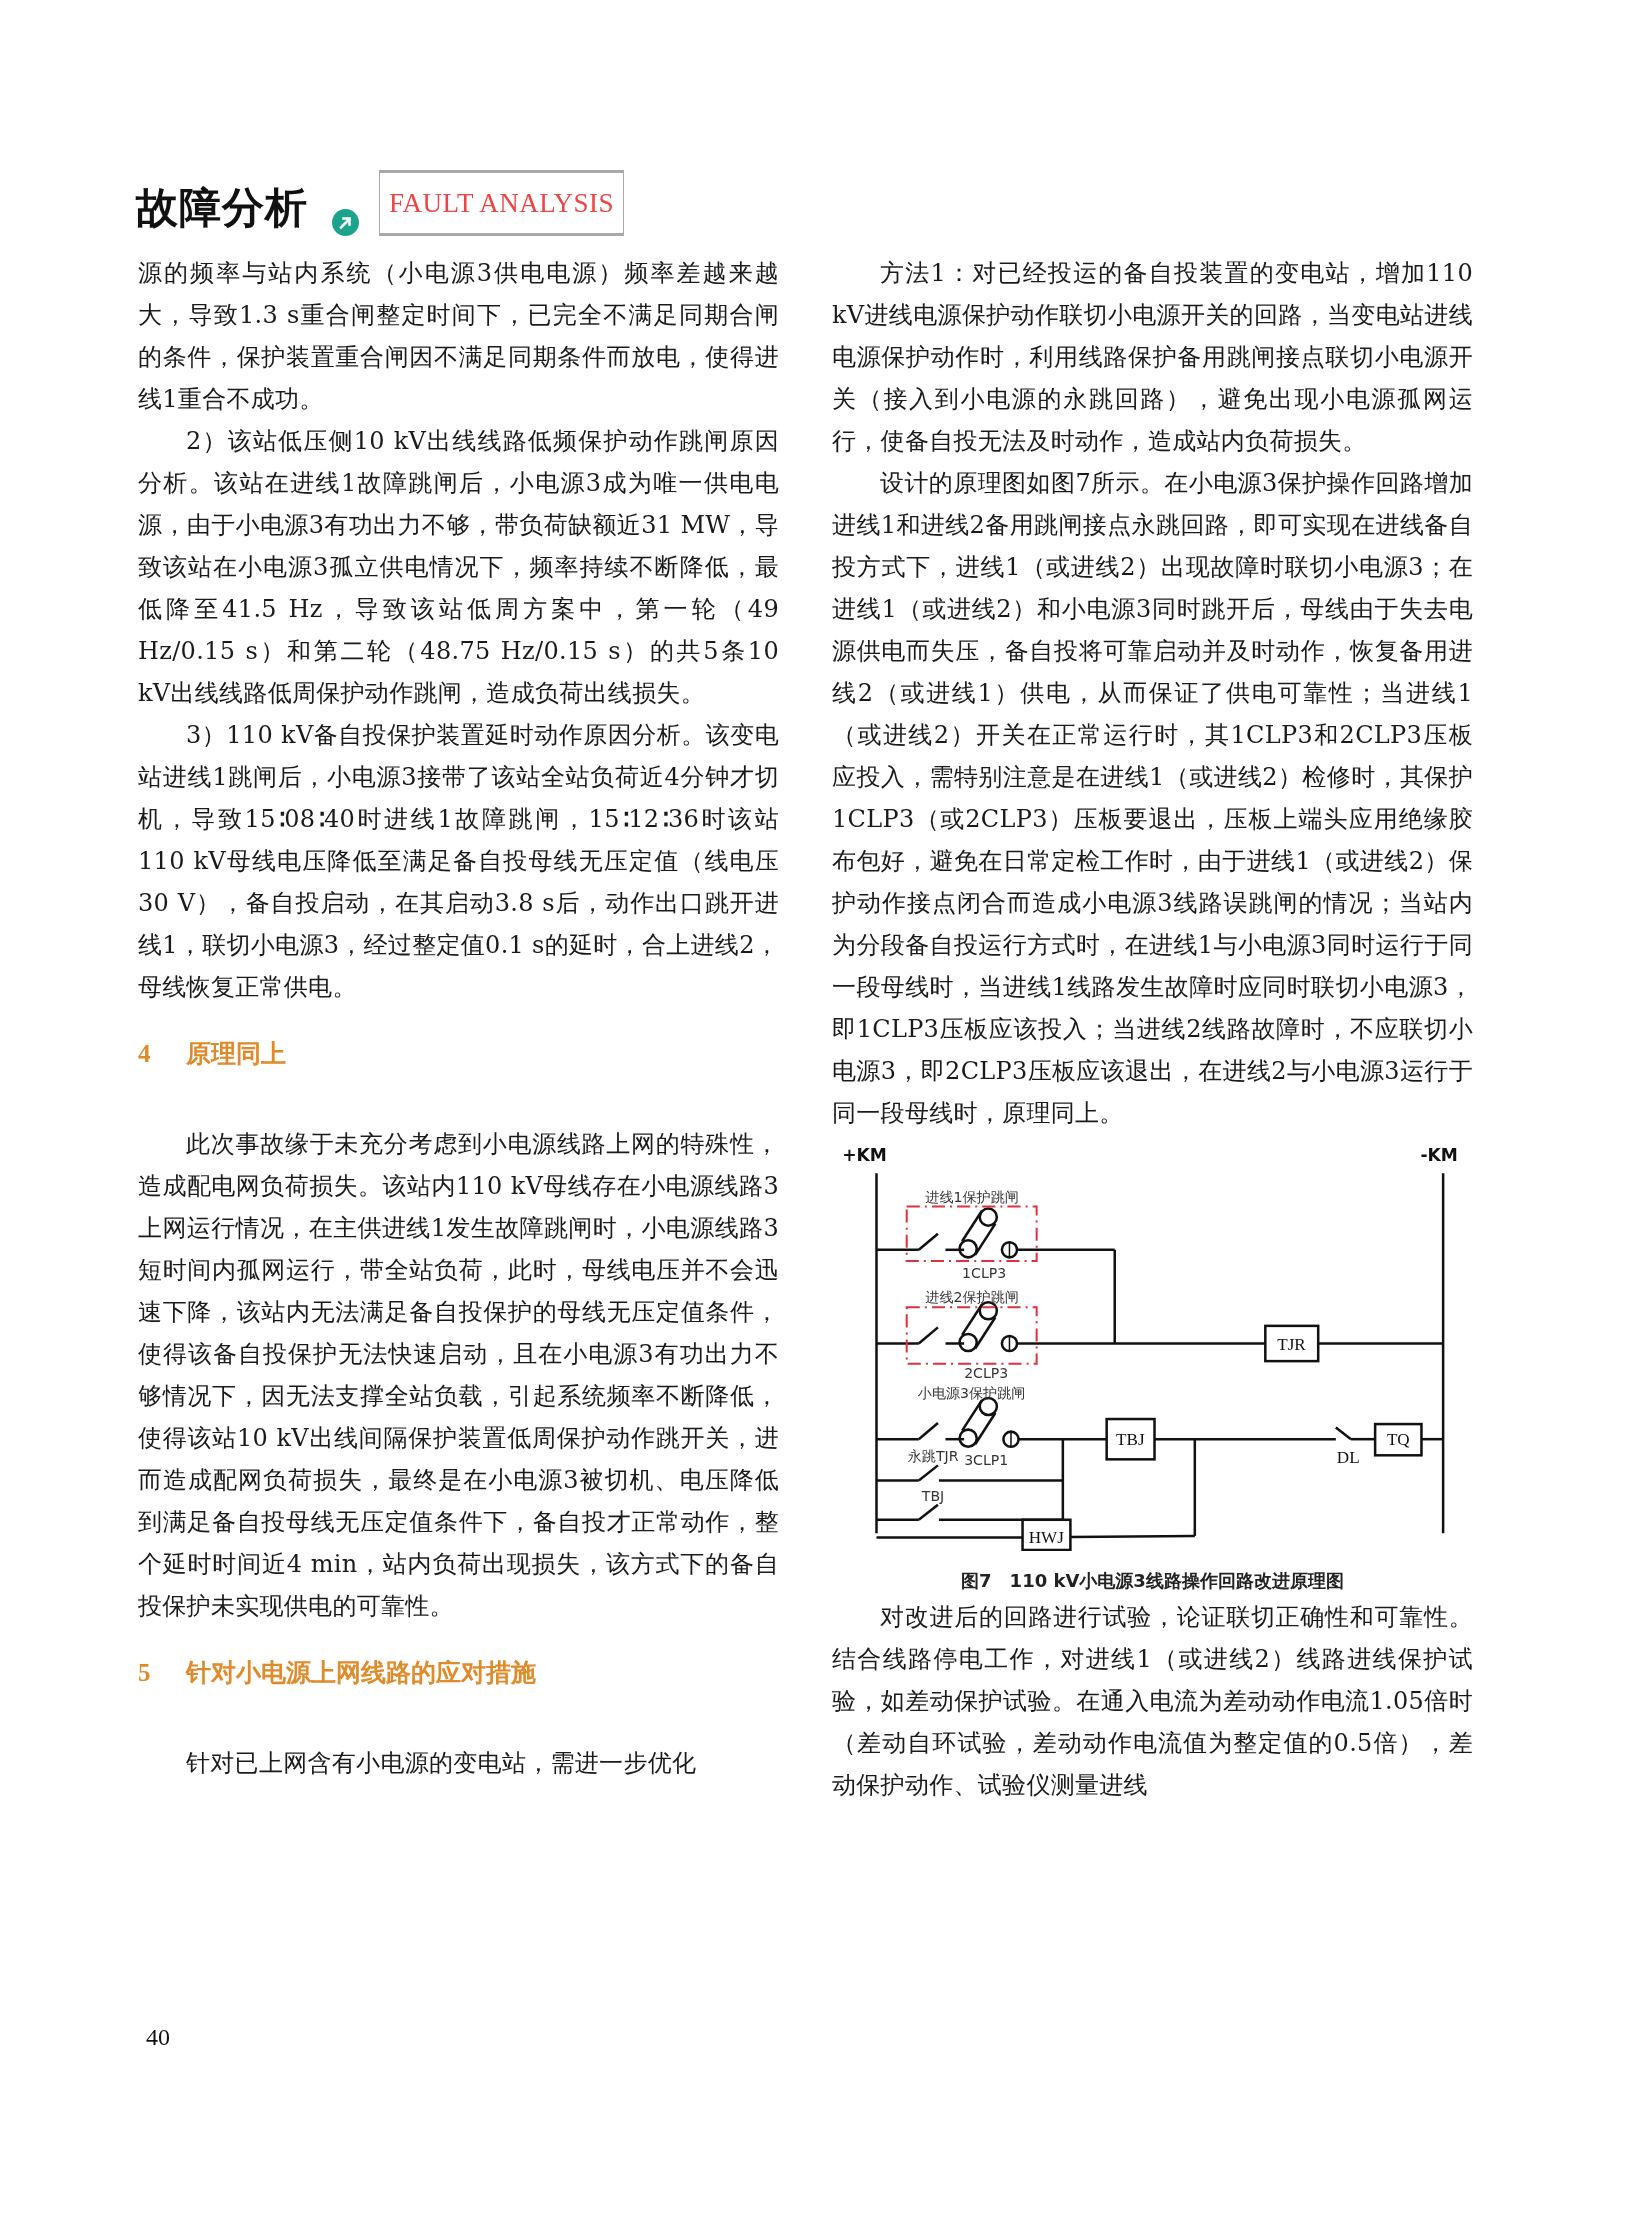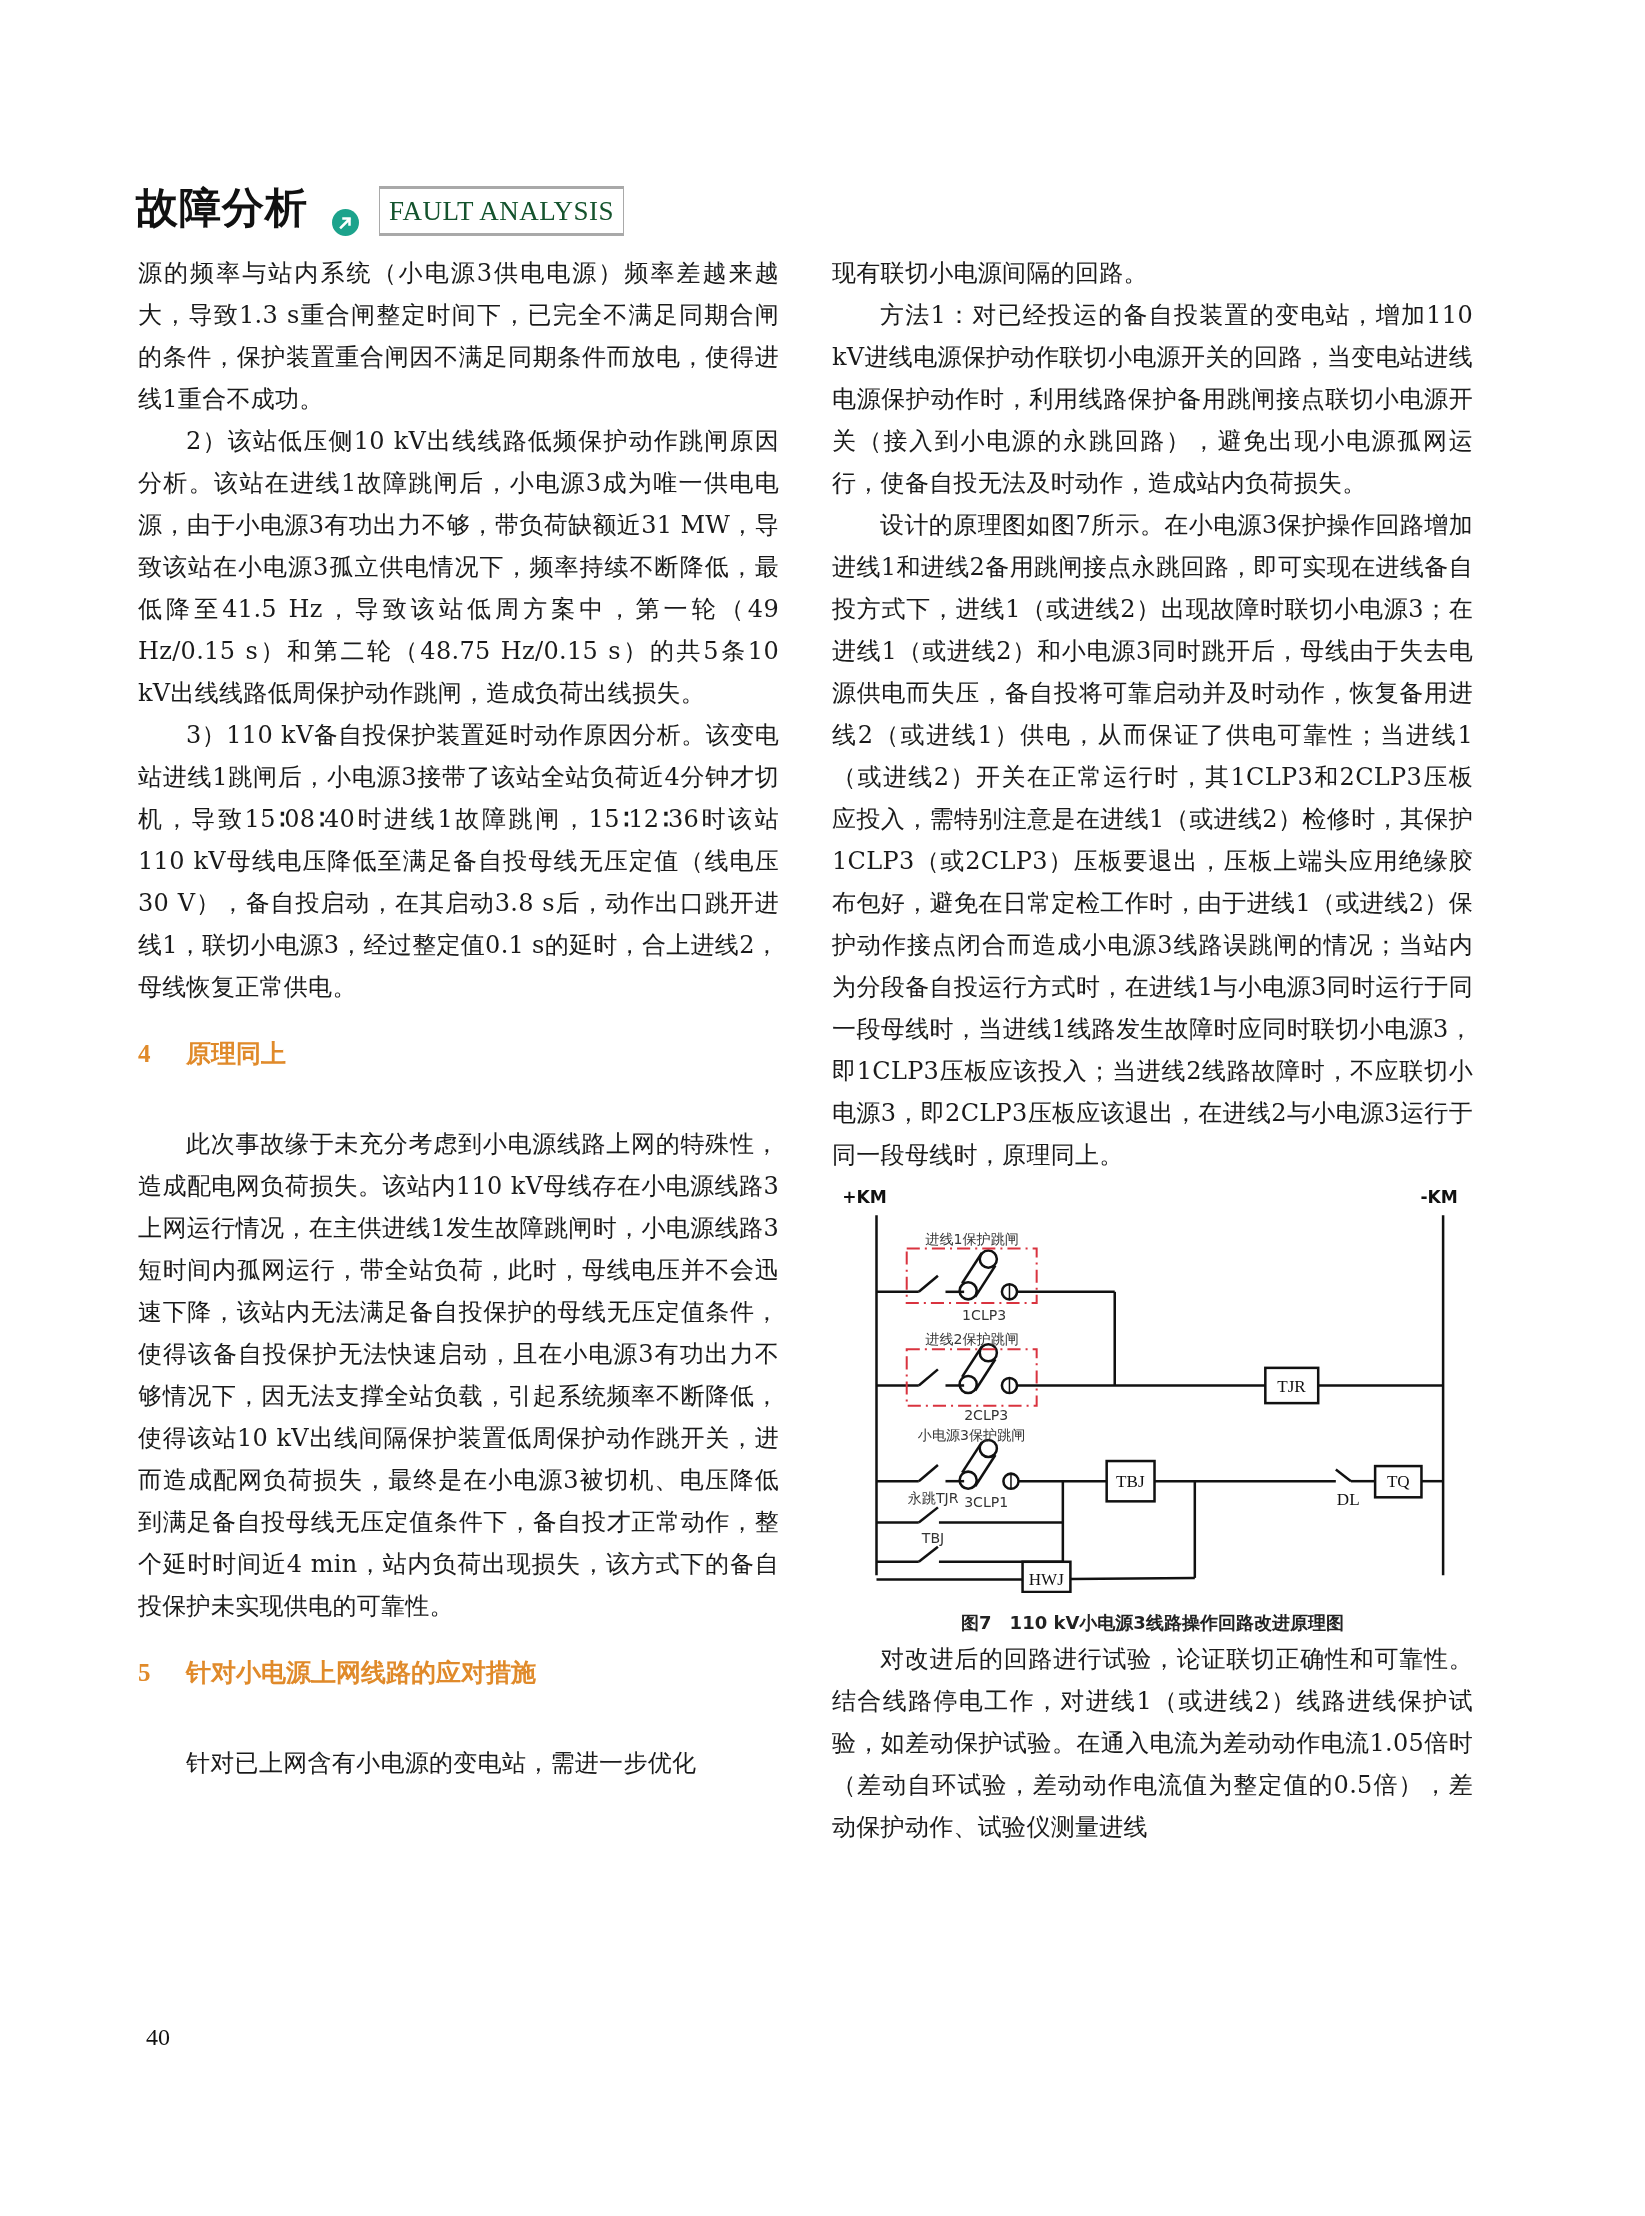--- a/index.html
+++ b/index.html
@@ -7,22 +7,22 @@
          font-family: "DejaVu Serif", "Liberation Serif", serif; color: #1a1a1a; }
 
   
   .header { position: absolute; left: 136px; top: 171px; height: 65px; display: flex; align-items: flex-end; }
   .section-title { font-family: "DejaVu Sans", "Liberation Sans", sans-serif; font-weight: bold;
                    font-size: 42px; letter-spacing: 1px; color: #111; }
   .arrow-badge { width: 27px; height: 27px; border-radius: 50%; background: #1ca38c;
                  margin-left: 24px; display: flex; align-items: center; justify-content: center; }
   .arrow-badge svg { width: 17px; height: 17px; }
   .en-box { margin-left: 20px; border: 1.5px solid #a9a9a9; border-top-width: 3px; border-bottom-width: 3px;
-            padding: 8px 9px; font-family: "Liberation Serif", "DejaVu Serif", serif; font-size: 27px;
-            letter-spacing: 0.5px; color: #14532d; line-height: 1.05; }
+            padding: 16px 9px; font-family: "Liberation Serif", "DejaVu Serif", serif; font-size: 27px;
+            letter-spacing: 0.5px; color: #ef4444; line-height: 1.05; }
 
   
   .col { position: absolute; top: 252px; width: 641px; }
   .col-left { left: 138px; }
   .col-right { left: 832px; width: 641px; }
   .p { margin: 0; font-size: 24px; line-height: 42px; text-align: justify; text-justify: inter-ideograph;
        letter-spacing: 0.3px; }
   .p.indent { text-indent: 2em; }
   .h2 { font-family: "DejaVu Sans", "Liberation Sans", sans-serif; color: #e08a2a; font-size: 25px;
         margin: 0; line-height: 42px; }
@@ -67,21 +67,20 @@
   <p class="p indent">此次事故缘于未充分考虑到小电源线路上网的特殊性，造成配电网负荷损失。该站内110 kV母线存在小电源线路3上网运行情况，在主供进线1发生故障跳闸时，小电源线路3短时间内孤网运行，带全站负荷，此时，母线电压并不会迅速下降，该站内无法满足备自投保护的母线无压定值条件，使得该备自投保护无法快速启动，且在小电源3有功出力不够情况下，因无法支撑全站负载，引起系统频率不断降低，使得该站10 kV出线间隔保护装置低周保护动作跳开关，进而造成配网负荷损失，最终是在小电源3被切机、电压降低到满足备自投母线无压定值条件下，备自投才正常动作，整个延时时间近4 min，站内负荷出现损失，该方式下的备自投保护未实现供电的可靠性。</p>
   <div class="gap-s"></div>
   <h2 class="h2" style="color: rgb(224, 138, 42);">
     <span class="num">5</span><span>针对小电源上网线路的应对措施</span>
   </h2>
   <div class="gap-m"></div>
   <p class="p indent">针对已上网含有小电源的变电站，需进一步优化</p>
 </div>
 
 <div class="col col-right">
-  <p class="p">现有联切小电源间隔的回路。</p>
   <p class="p indent">方法1：对已经投运的备自投装置的变电站，增加110 kV进线电源保护动作联切小电源开关的回路，当变电站进线电源保护动作时，利用线路保护备用跳闸接点联切小电源开关（接入到小电源的永跳回路），避免出现小电源孤网运行，使备自投无法及时动作，造成站内负荷损失。</p>
   <p class="p indent">设计的原理图如图7所示。在小电源3保护操作回路增加进线1和进线2备用跳闸接点永跳回路，即可实现在进线备自投方式下，进线1（或进线2）出现故障时联切小电源3；在进线1（或进线2）和小电源3同时跳开后，母线由于失去电源供电而失压，备自投将可靠启动并及时动作，恢复备用进线2（或进线1）供电，从而保证了供电可靠性；当进线1（或进线2）开关在正常运行时，其1CLP3和2CLP3压板应投入，需特别注意是在进线1（或进线2）检修时，其保护1CLP3（或2CLP3）压板要退出，压板上端头应用绝缘胶布包好，避免在日常定检工作时，由于进线1（或进线2）保护动作接点闭合而造成小电源3线路误跳闸的情况；当站内为分段备自投运行方式时，在进线1与小电源3同时运行于同一段母线时，当进线1线路发生故障时应同时联切小电源3，即1CLP3压板应该投入；当进线2线路故障时，不应联切小电源3，即2CLP3压板应该退出，在进线2与小电源3运行于同一段母线时，原理同上。</p>
 
   <div class="figure">
     <svg width="641" height="413" viewBox="0 0 1272 820">
       <g stroke="#111" stroke-width="5" fill="none">
 
         <line x1="88" y1="70" x2="88" y2="785"></line>
         <line x1="1213" y1="70" x2="1213" y2="785"></line>
 

